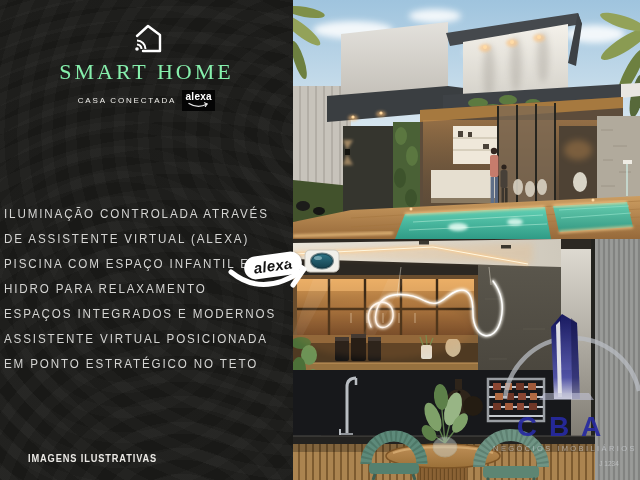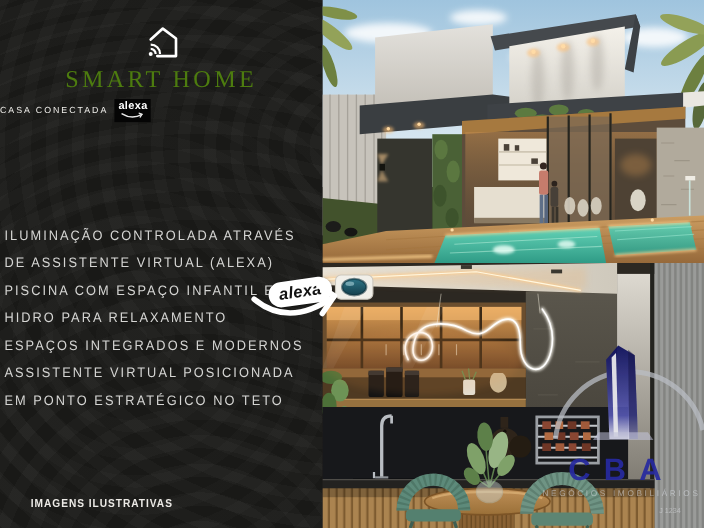--- a/index.html
+++ b/index.html
@@ -8,22 +8,22 @@
   
   .panel{position:absolute;left:0;top:0;width:293px;height:480px;background:#191917;z-index:3;}
   .panel::before{content:"";position:absolute;inset:0;pointer-events:none;
     background:
       repeating-radial-gradient(circle at 108% 28%, rgba(255,255,255,.025) 0 11px, transparent 11px 24px),
       repeating-radial-gradient(circle at 42% 64%, rgba(255,255,255,.016) 0 11px, transparent 11px 25px),
       repeating-radial-gradient(circle at 62% 112%, rgba(255,255,255,.022) 0 12px, transparent 12px 26px);}
   .lockup{position:absolute;left:0;top:20px;width:100%;text-align:center;z-index:2;}
   .logo-ic{display:block;margin:0 auto;}
   .brand-title{margin-top:3px;font-family:"Liberation Serif","DejaVu Serif",serif;
-    font-size:22px;letter-spacing:3px;color:#4d7c0f;font-weight:400;}
-  .subrow{margin-top:5px;display:flex;align-items:center;justify-content:flex-start;gap:6px;}
+    font-size:22px;letter-spacing:3px;color:#86efac;font-weight:400;}
+  .subrow{margin-top:5px;display:flex;align-items:center;justify-content:center;gap:6px;}
   .connected{font-size:8px;letter-spacing:1.8px;color:#efeeea;}
   .alexa-badge{width:33px;height:21px;background:#050505;display:flex;flex-direction:column;
     align-items:center;justify-content:center;line-height:1;}
   .alexa-badge .aw{color:#fff;font-size:10px;font-weight:700;letter-spacing:.3px;}
   .headline{position:absolute;left:16px;top:106px;z-index:2;}
   .headline div{font-size:24px;font-weight:800;line-height:23.5px;color:#d3a355;
     letter-spacing:.5px;transform:scaleX(.8);transform-origin:0 50%;white-space:nowrap;}
   .features{position:absolute;left:4px;top:202px;z-index:2;}
   .features div{font-size:12.5px;letter-spacing:2px;line-height:25px;color:#d5d5d3;
     white-space:nowrap;transform:scaleX(.93);transform-origin:0 50%;}

